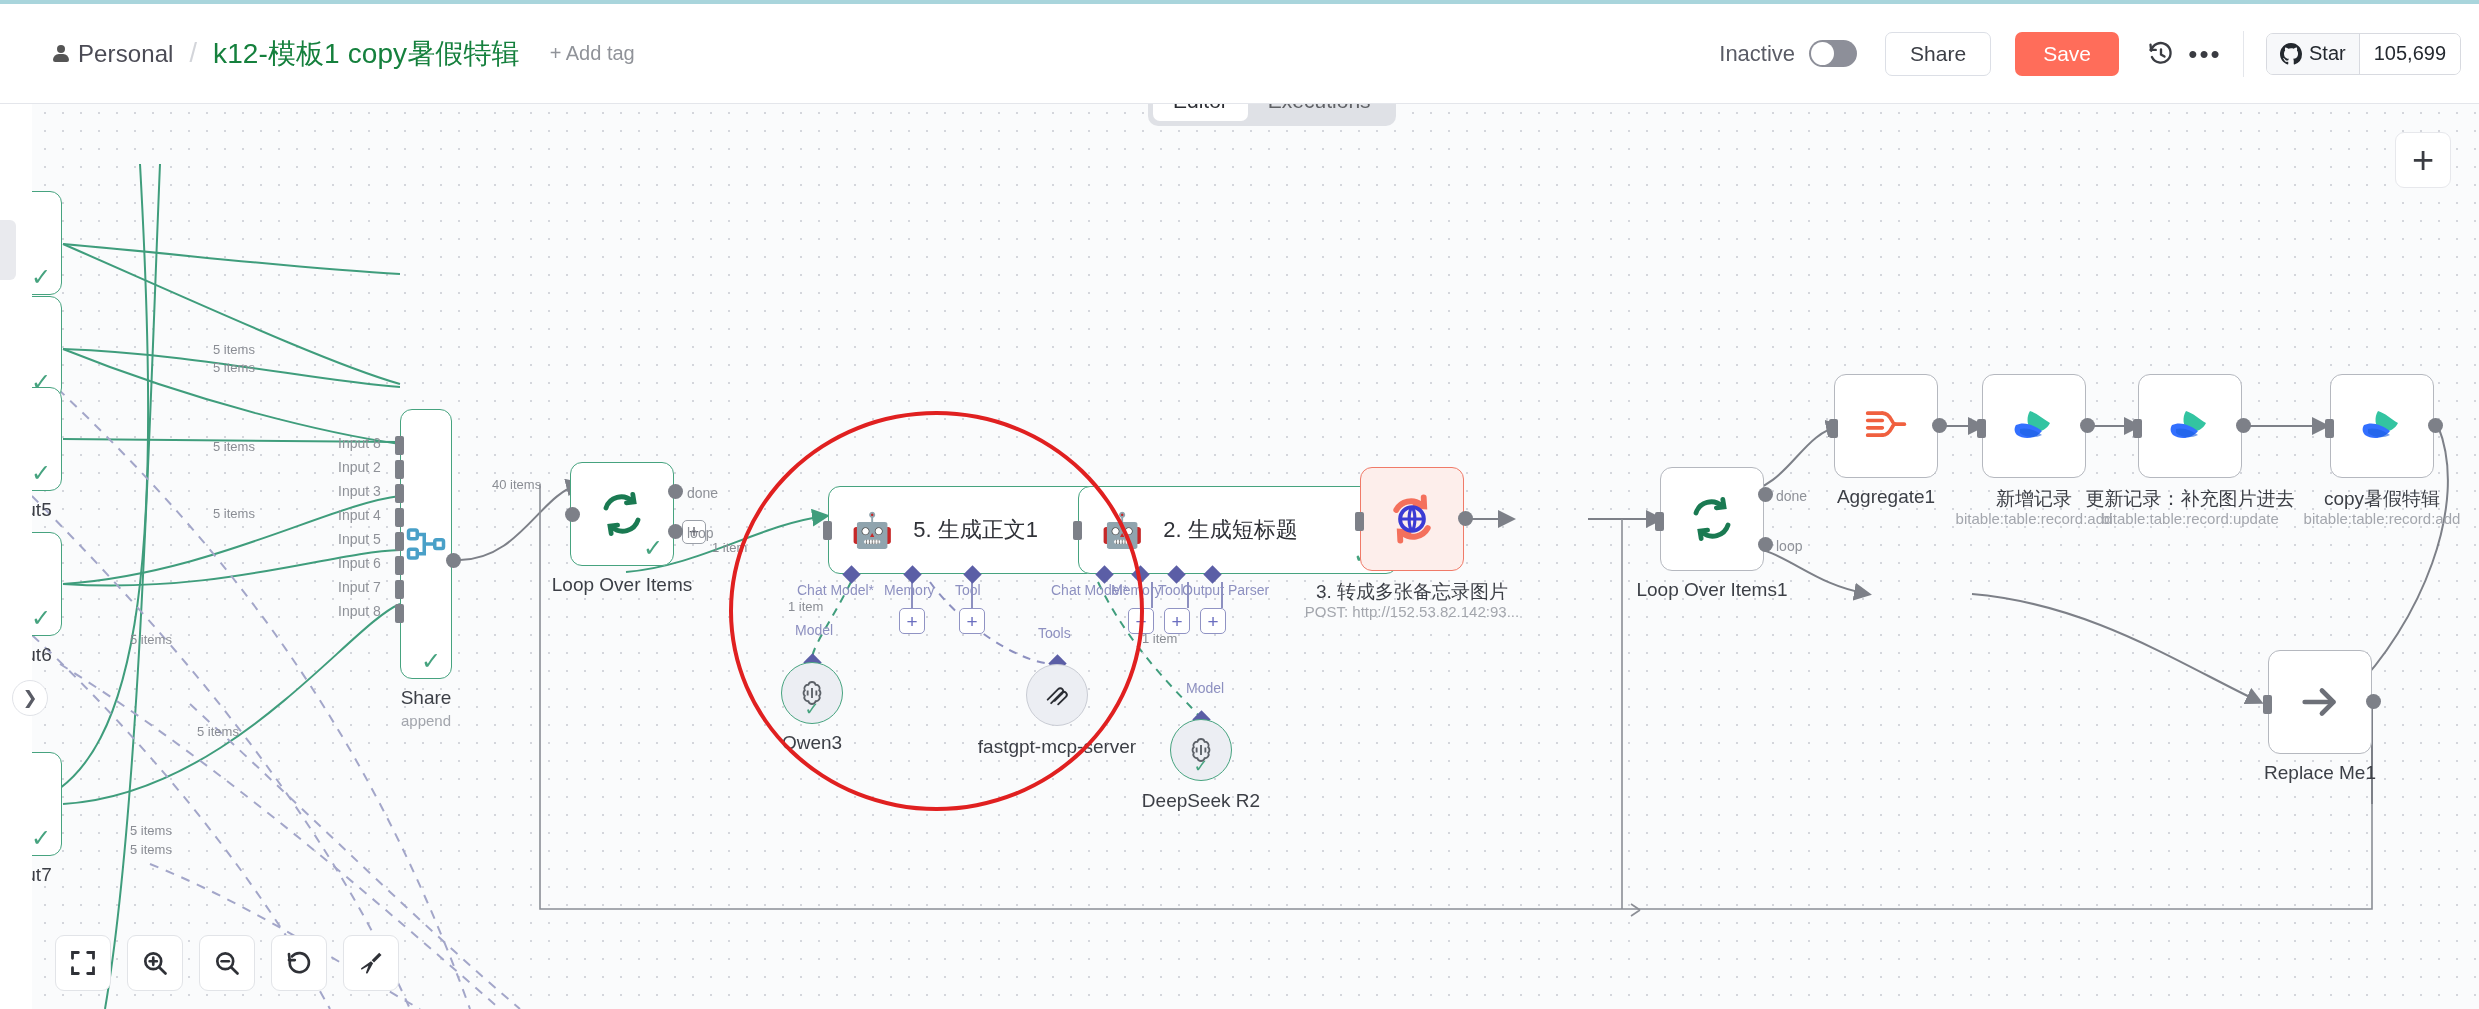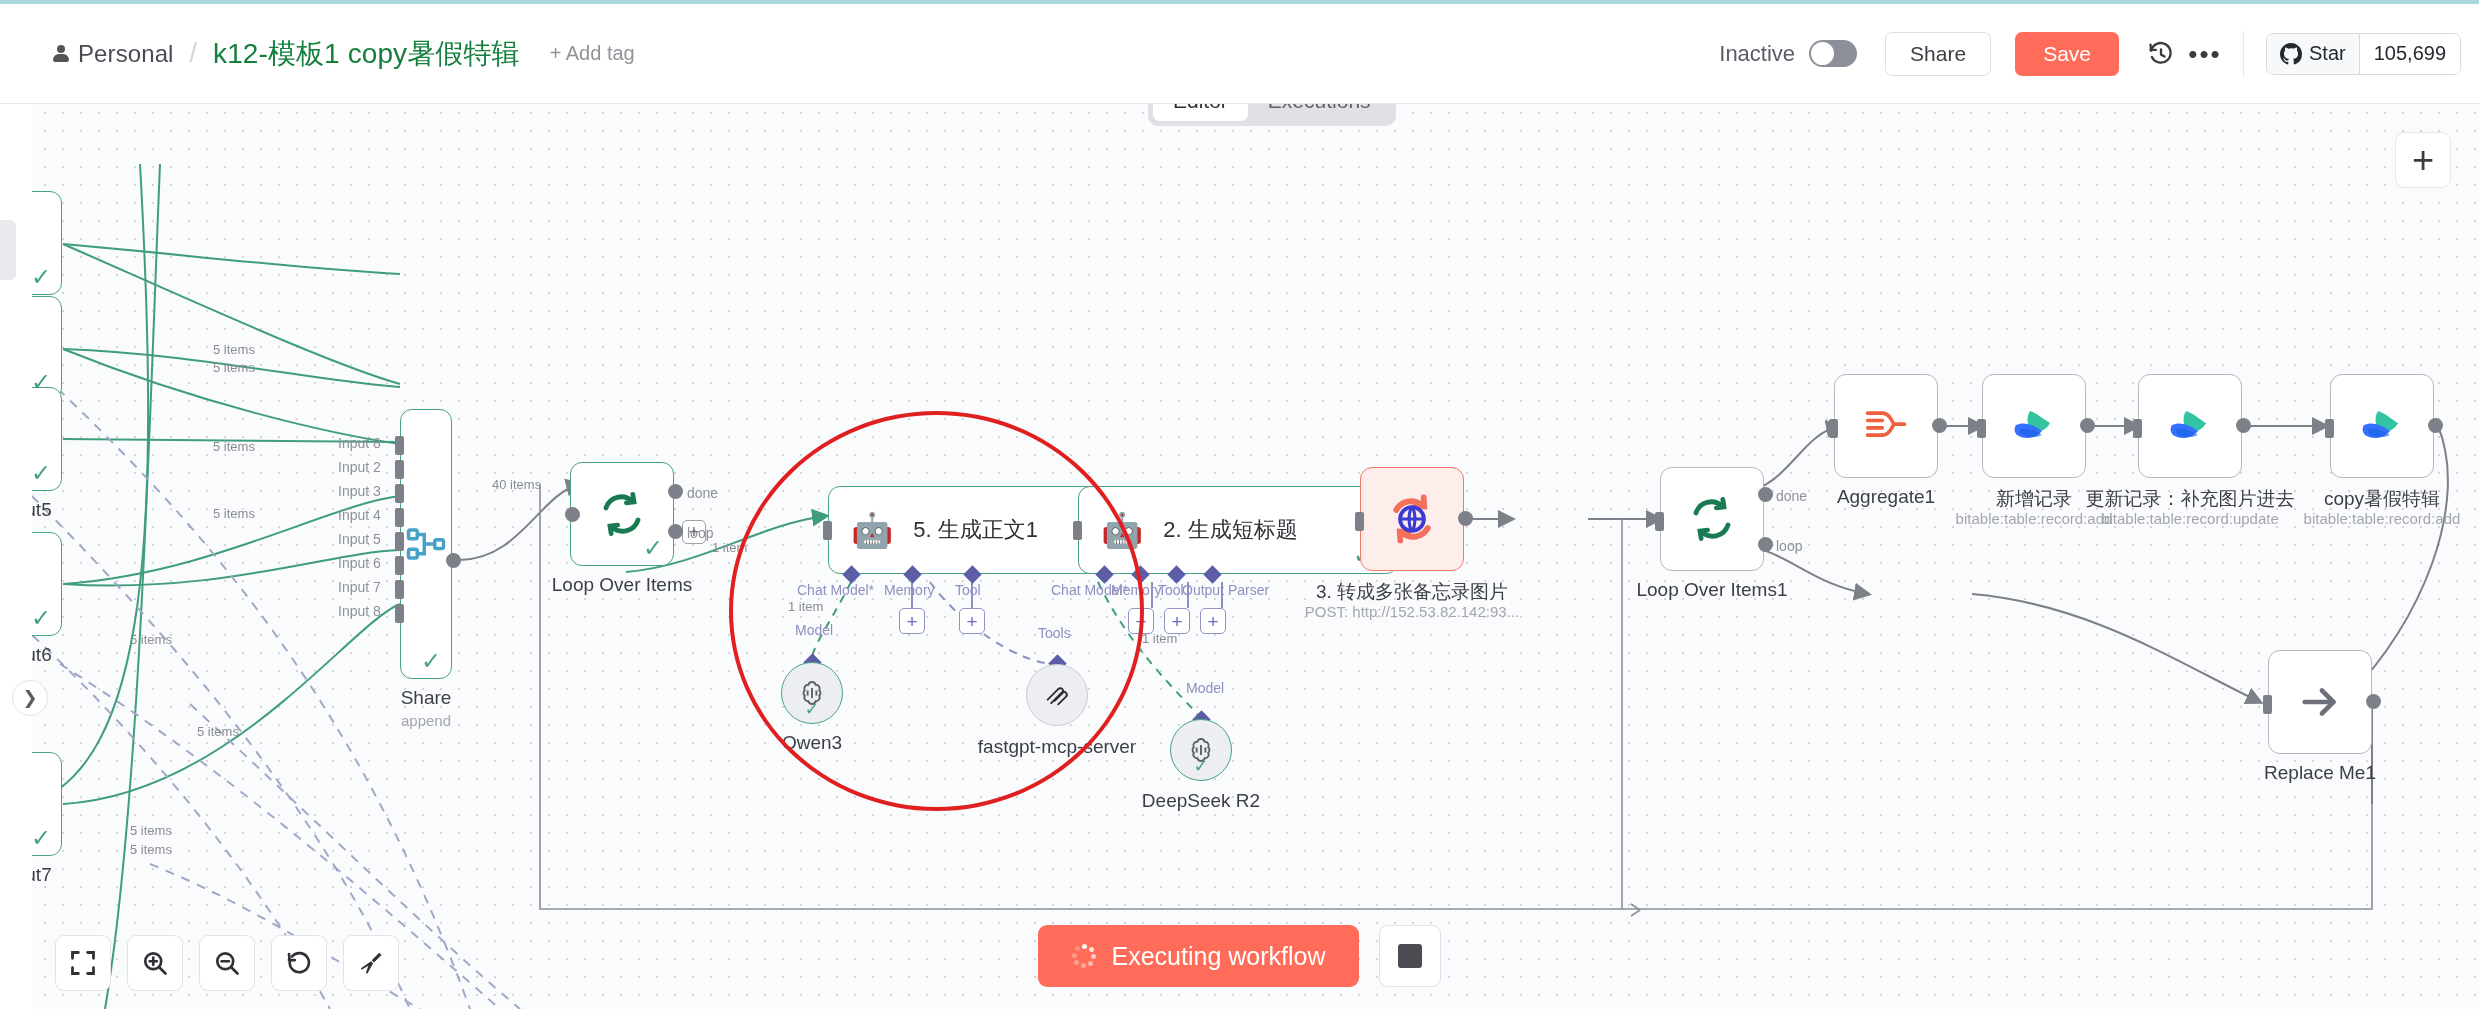--- a/index.html
+++ b/index.html
@@ -608,33 +608,15 @@
       </svg>
     </div>
     <div class="tool-btn">
       <svg width="28" height="28" viewBox="0 0 24 24" fill="#2f3137">
         <path d="M19 3.2 L21 5.2 L14.6 11.6 L12.6 9.6 Z"></path>
         <path d="M12 10.4 L13.8 12.2 L9.2 20.6 C8.6 21.5 7.4 21 7.8 20 L9.8 14.4 L4.6 17.4 C3.6 18 3 16.8 3.8 16.2 Z"></path>
       </svg>
     </div>
   </div>
 
-  <div class="exec-wrap">
-    <button class="exec-btn">
-      <span class="spinner">
-        <i style="left:10px;top:0;opacity:.95"></i>
-        <i style="left:17px;top:3px;opacity:.8"></i>
-        <i style="left:19px;top:10px;opacity:.65"></i>
-        <i style="left:16px;top:17px;opacity:.5"></i>
-        <i style="left:9px;top:19px;opacity:.4"></i>
-        <i style="left:2px;top:16px;opacity:.35"></i>
-        <i style="left:0;top:9px;opacity:.3"></i>
-        <i style="left:3px;top:2px;opacity:.25"></i>
-      </span>
-      <span>Executing workflow</span>
-    </button>
-    <div class="stop-btn">
-      <span class="stop-sq"></span>
-    </div>
-  </div>
 
 
 </div>
 
 </body></html>

